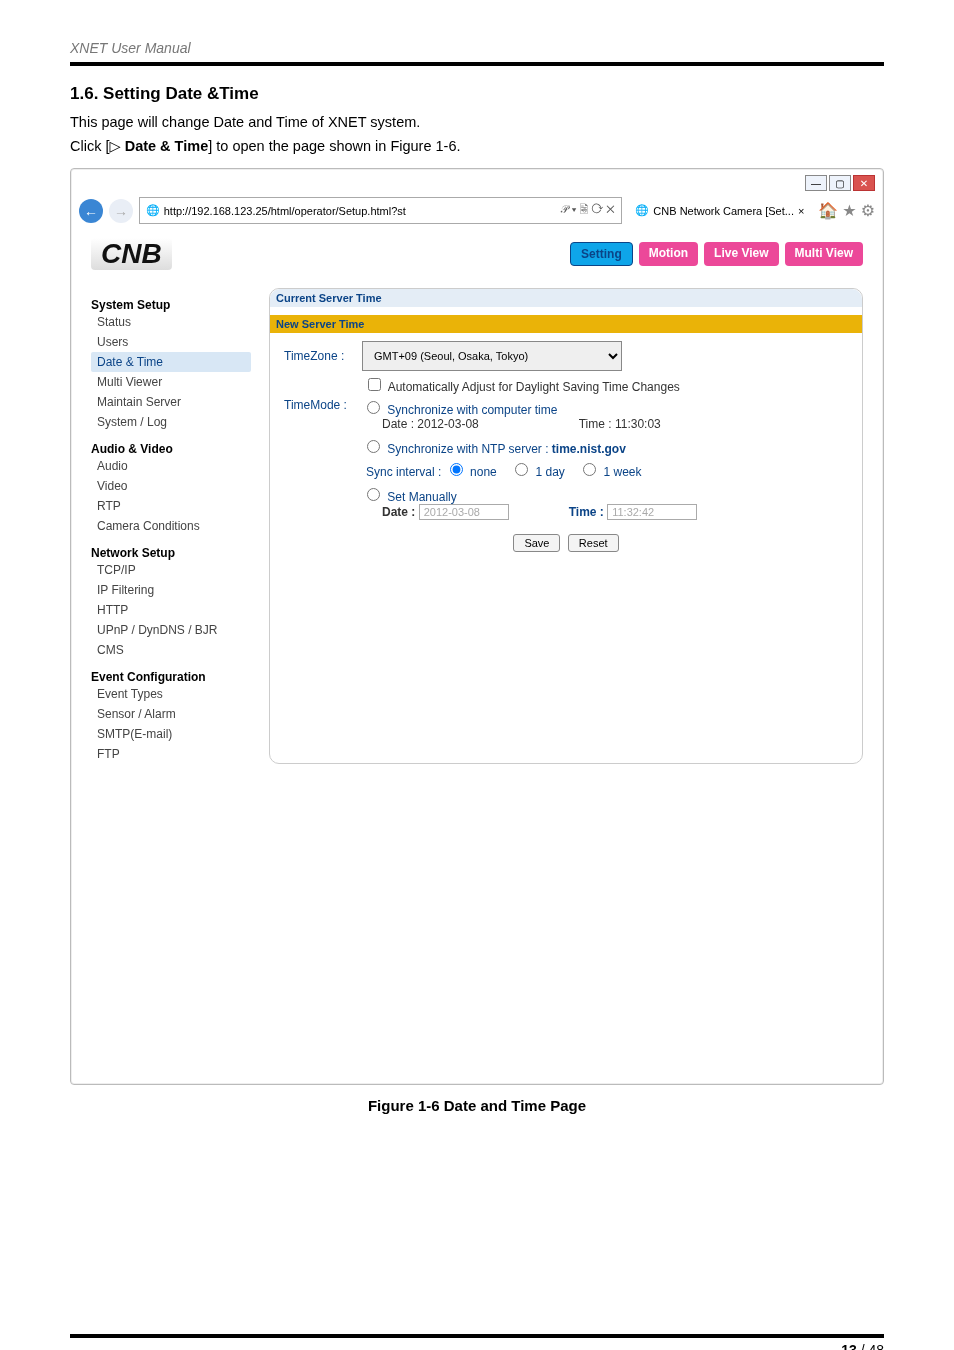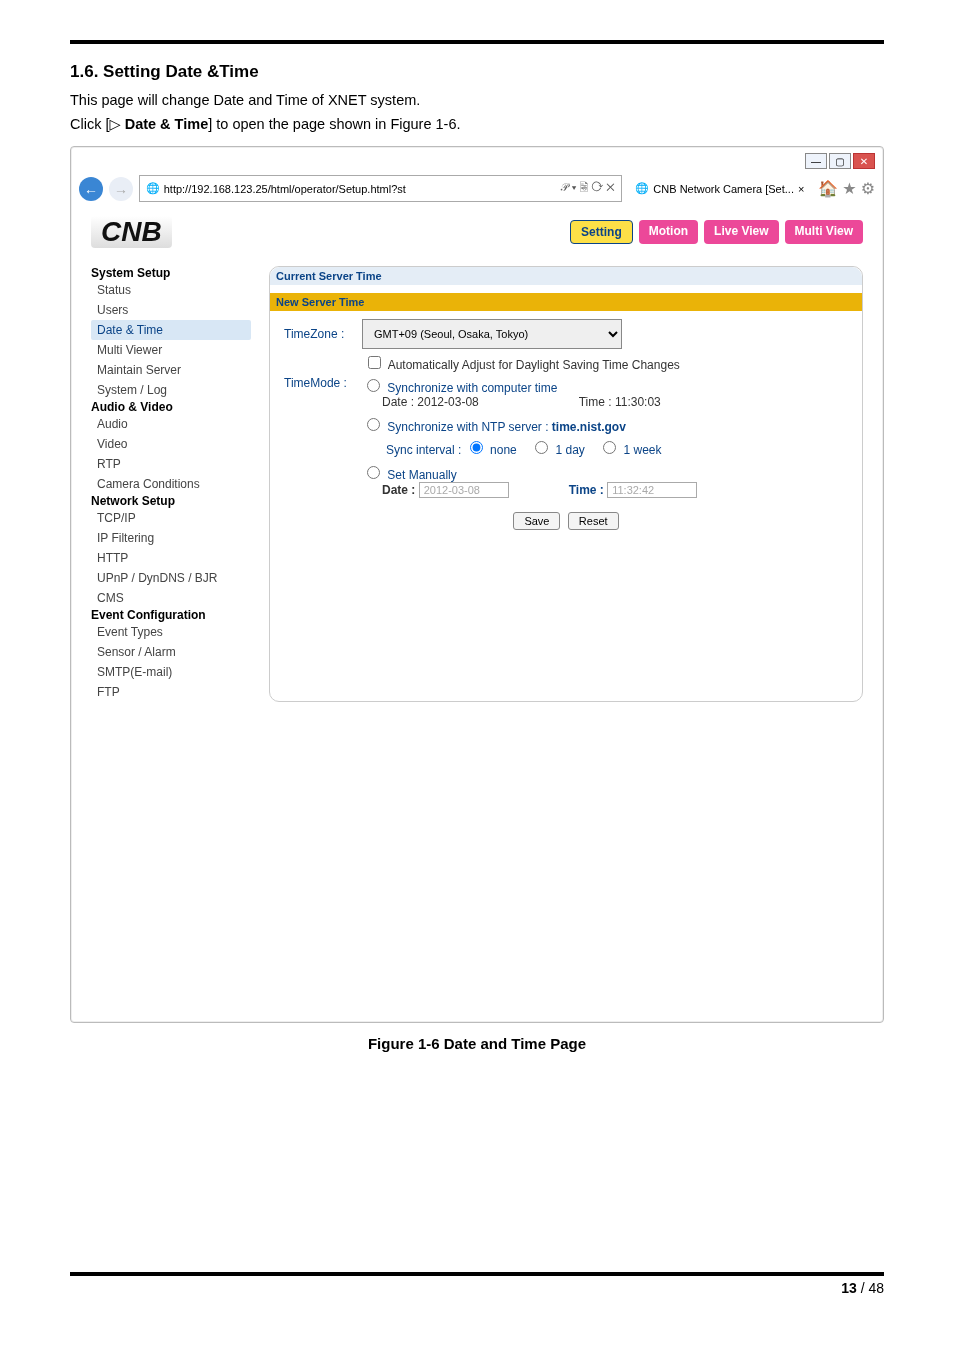--- a/index.html
+++ b/index.html
@@ -95,28 +95,28 @@
     padding:0 10px;border-radius:4px;
   }
   .top-tabs{
     margin-left:auto;display:flex;gap:6px;
   }
   .top-tab{
     font-size:12px;font-weight:bold;color:#fff;
     padding:4px 10px;border-radius:4px;
     background:#ec4899;
   }
-  .top-tab.setting{background:#fde047;color:#0b4487;border:1px solid #0b4487;}
+  .top-tab.setting{background:#0ea5e9;color:#0b4487;border:1px solid #0b4487;}
   .main-cols{
     display:flex;gap:18px;margin-top:18px;
   }
   .sidebar{
     width:160px;font-size:12px;color:#333;
   }
-  .sidebar .group-title{font-weight:bold;color:#000;}
+  .sidebar .group-title{font-weight:bold;color:#000;margin-top:10px;}
   .sidebar .item{
     padding:3px 0 3px 6px;color:#444;
   }
   .sidebar .item.active{
     background:#d8e7f5;color:#0b4487;border-radius:2px;
   }
   .panel{
     flex:1;
     border:1px solid #ccc;border-radius:10px;
     padding:10px 14px;font-size:12px;color:#333;
@@ -159,20 +159,21 @@
   .page-num{
     text-align:right;font-size:14px;color:#000;
   }
   .page-num .bold{font-weight:bold;}
   input[type=radio],input[type=checkbox]{margin-right:4px;}
 </style>
 </head>
 <body>
 
 <div class="page">
+  <div class="header-line">XNET User Manual</div>
   <hr class="thick-rule">
 
   <div class="section-title">1.6. Setting Date &amp;Time</div>
   <div class="body-text">This page will change Date and Time of XNET system.</div>
   <div class="body-text">
     <span>Click [▷ </span><b>Date &amp; Time</b><span>] to open the page shown in Figure 1-6.</span>
   </div>
 
   <div class="screenshot-box">
     <div class="win-ctrl">
@@ -269,21 +270,21 @@
                 <span>Date : 2012-03-08</span>
                 <span>Time : 11:30:03</span>
               </div>
 
               <div style="margin-top:6px;">
                 <input type="radio" name="tm" style="">
                 <span class="blue">
                   <span>Synchronize with NTP server : </span><b>time.nist.gov</b>
                 </span>
               </div>
-              <div class="blue" style="margin-left:24px;margin-top:4px;">
+              <div class="blue" style="margin-left:4px;margin-top:4px;">
                 <span>Sync interval :</span>
                 <input type="radio" name="si" checked="" style="">
                 <span>none</span>
                 &nbsp;&nbsp;
                 <input type="radio" name="si" style="">
                 <span>1 day</span>
                 &nbsp;&nbsp;
                 <input type="radio" name="si" style="">
                 <span>1 week</span>
               </div>

